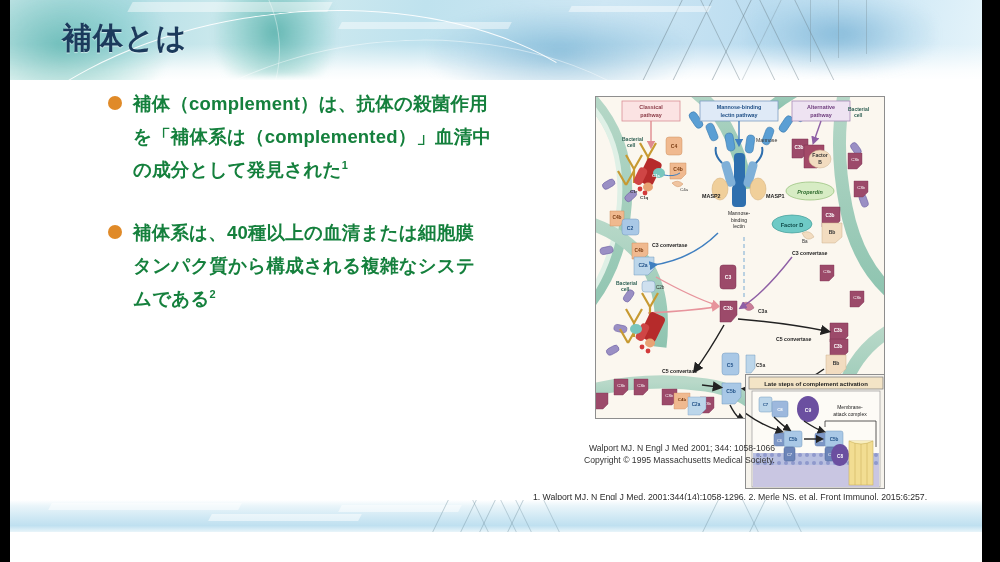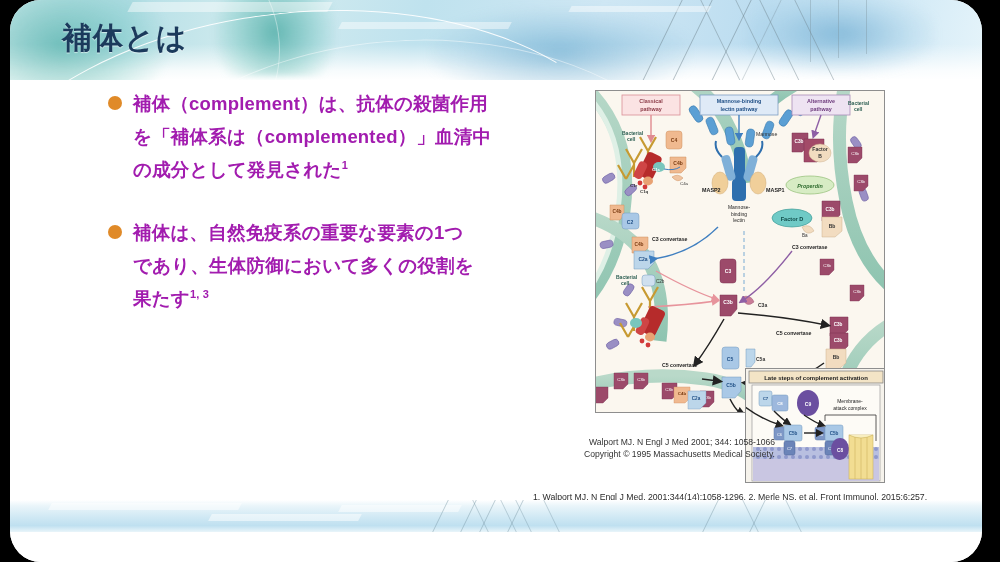--- a/index.html
+++ b/index.html
@@ -4,21 +4,21 @@
 <style>
   * { margin:0; padding:0; box-sizing:border-box; }
   html,body { width:1000px; height:562px; }
   body {
     background:#000;
     font-family:"Liberation Sans","DejaVu Sans",sans-serif;
     overflow:hidden;
   }
   #slide {
     position:absolute; left:10px; top:0; width:972px; height:562px;
-    background:#ffffff; overflow:hidden;border-radius:31px;
+    background:#ffffff; overflow:hidden;
   }
 
   
   #header {
     position:absolute; left:0; top:0; width:972px; height:80px;
     overflow:hidden;
     background:
       linear-gradient(to bottom, rgba(255,255,255,0) 55%, rgba(255,255,255,0.85) 88%, #ffffff 100%),
       linear-gradient(105deg,#cfe9ec 0%, #b5dfe6 12%, #d3ecef 26%, #bfe2ee 42%, #cfe7f4 60%, #bcddf0 76%, #d6ecf7 92%, #e6f4fa 100%);
   }
@@ -78,27 +78,27 @@
   }
 
   
   #bullets { position:absolute; left:98px; top:88px; width:430px; }
   .bullet-row { display:flex; align-items:flex-start; margin-bottom:30px; }
   .bullet-dot {
     flex:0 0 auto; width:14px; height:14px; border-radius:50%;
     background:#e08a28; margin-top:8px; margin-right:11px;
   }
   .bullet-text {
-    font-size:18.5px; font-weight:bold; color:#a21caf;
+    font-size:18.5px; font-weight:bold; color:#15803d;
     line-height:1.78; letter-spacing:0.2px;
   }
   .bullet-text sup { font-size:11px; font-weight:bold; vertical-align:super; }
 
   
-  #figure-wrap { position:absolute; left:585px; top:90px; width:238px; height:400px; }
+  #figure-wrap { position:absolute; left:585px; top:96px; width:238px; height:400px; }
   #fig-main {
     position:absolute; left:0; top:0; width:290px; height:323px;
     border:1px solid #8e8e8e; background:#fbf7ef; overflow:hidden;
   }
   #fig-main svg, #fig-inset svg { display:block; }
   #fig-inset {
     position:absolute; left:150px; top:278px; width:140px; height:115px;
     border:1px solid #8e8e8e; background:#f4f1ea; overflow:hidden;
   }
   .credit {
@@ -168,29 +168,29 @@
 
     <div class="bullet-row">
       <span class="bullet-dot"></span>
       <div class="bullet-text">
         <span>補体（complement）は、抗体の殺菌作用</span><br>
         <span>を「補体系は（complemented）」血清中</span><br>
         <span>の成分として発見された</span><sup>1</sup>
       </div>
     </div>
 
-
     <div class="bullet-row">
       <span class="bullet-dot"></span>
       <div class="bullet-text">
-        <span>補体は、自然免疫系の重要な要素の1つ</span><br>
-        <span>であり、生体防御において多くの役割を</span><br>
-        <span>果たす</span><sup>1, 3</sup>
+        <span>補体系は、40種以上の血清または細胞膜</span><br>
+        <span>タンパク質から構成される複雑なシステ</span><br>
+        <span>ムである</span><sup>2</sup>
       </div>
     </div>
+
 
   </div>
 
   <div id="figure-wrap">
 
     <div id="fig-main">
       <svg width="290" height="323" viewBox="0 0 290 323">
         <defs>
           <linearGradient id="memg" x1="0" y1="0" x2="0" y2="1">
             <stop offset="0" stop-color="#b9d9c9"></stop>

